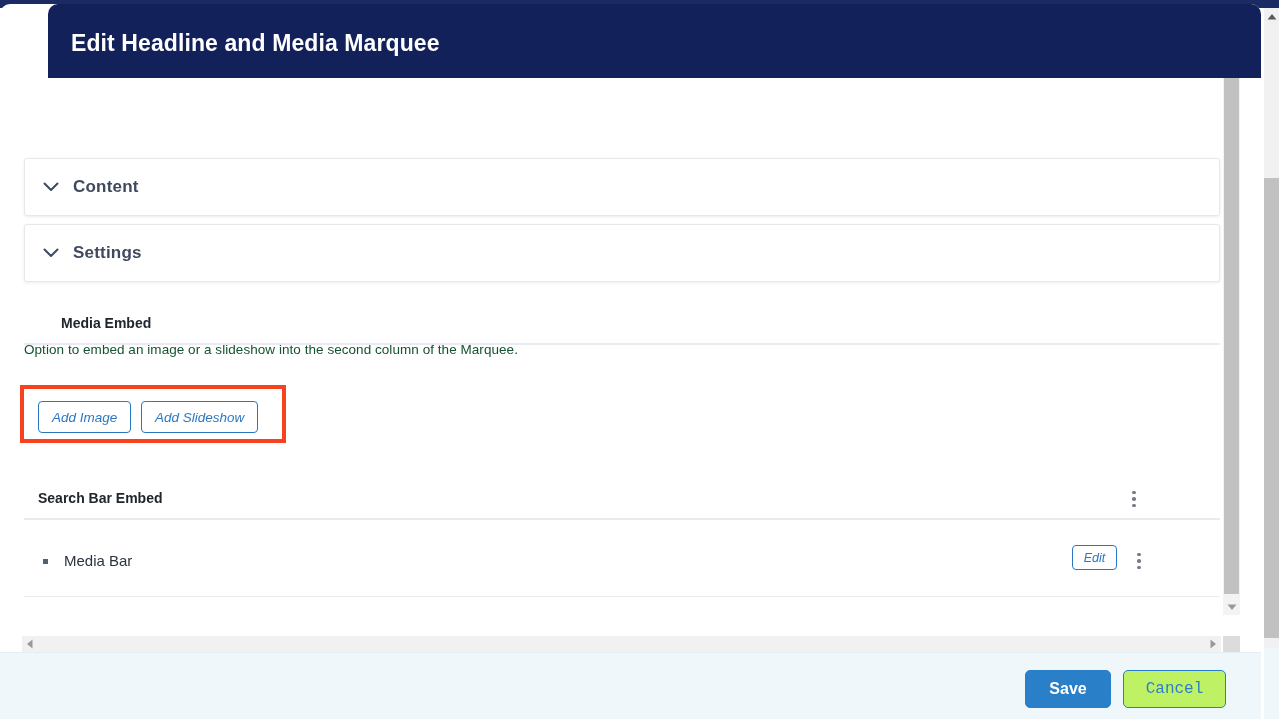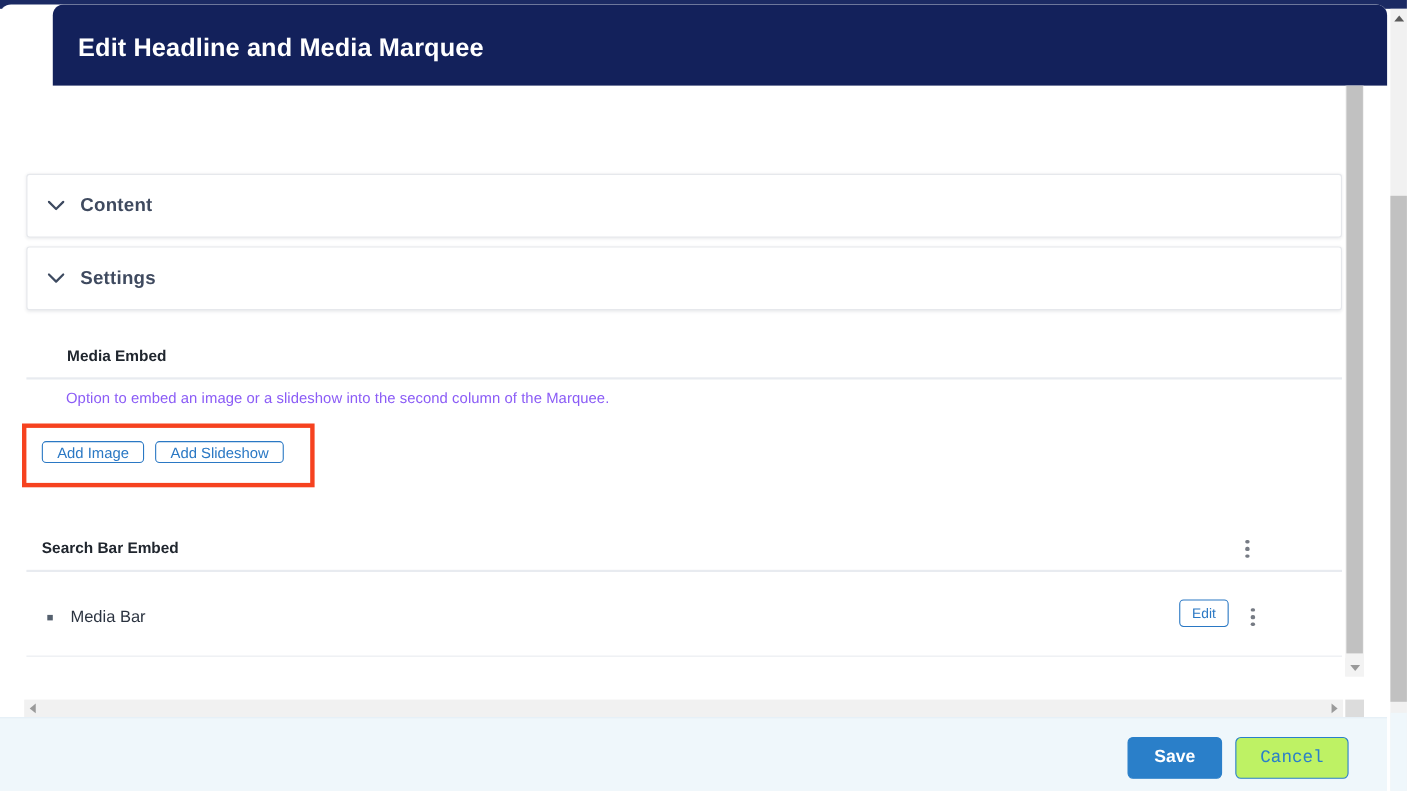--- a/index.html
+++ b/index.html
@@ -139,54 +139,54 @@
     width: 1196px;
     height: 2px;
     background: #e8ebf0;
   }
   #media-divider { top: 265px; }
   #search-divider { top: 440px; }
 
   .helper-text {
     position: absolute;
     left: 24px;
-    top: 276px;
+    top: 264px;
     font-size: 13.5px;
-    color: #8b5cf6;
+    color: #14532d;
     letter-spacing: 0.05px;
-    margin-left: 36px;
   }
 
   
   .annotation-box {
     position: absolute;
     left: 20px;
     top: 307px;
     width: 266px;
     height: 58px;
     border: 4px solid #f6421f;
     background: transparent;
     pointer-events: none;
   }
 
   .btn-outline {
     position: absolute;
-    height: 20px;
+    height: 32px;
     background: #ffffff;
     border: 1px solid #2a78c4;
     border-radius: 4px;
     color: #2a78c4;
     font-size: 13.5px;
     font-family: "Liberation Sans", sans-serif;
     cursor: pointer;
     display: flex;
     align-items: center;
     justify-content: center;
     padding: 0 13px;
     white-space: nowrap;
+    font-style: italic;
   }
   #btn-add-image { left: 38px; top: 323px; }
   #btn-add-slideshow { left: 141px; top: 323px; }
 
   
   .kebab {
     position: absolute;
     width: 22px; height: 30px;
     display: flex;
     flex-direction: column;
@@ -231,20 +231,21 @@
     background: #ffffff;
     border: 1px solid #2a78c4;
     border-radius: 4px;
     color: #2a78c4;
     font-size: 12.5px;
     font-family: "Liberation Sans", sans-serif;
     cursor: pointer;
     display: flex;
     align-items: center;
     justify-content: center;
+    font-style: italic;
   }
 
   
   .vscroll {
     position: absolute;
     right: 21px;
     top: 74px;
     width: 17px;
     height: 537px;
     background: #f3f3f3;

